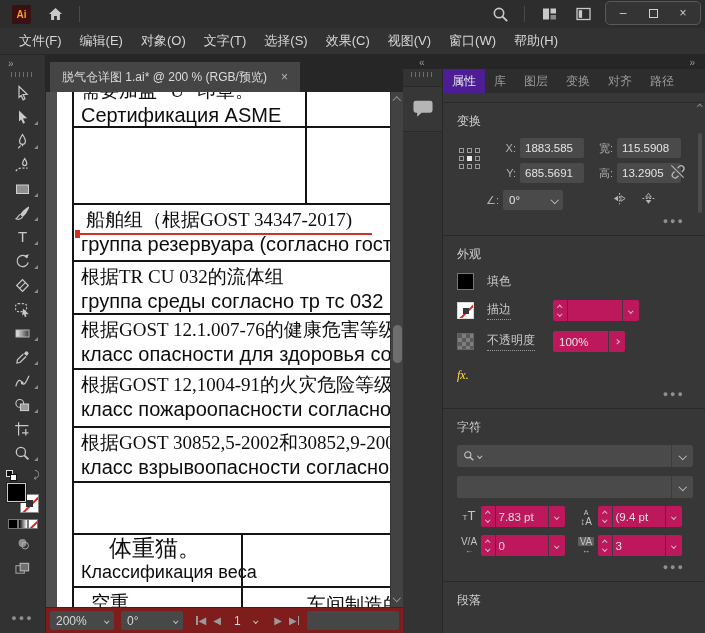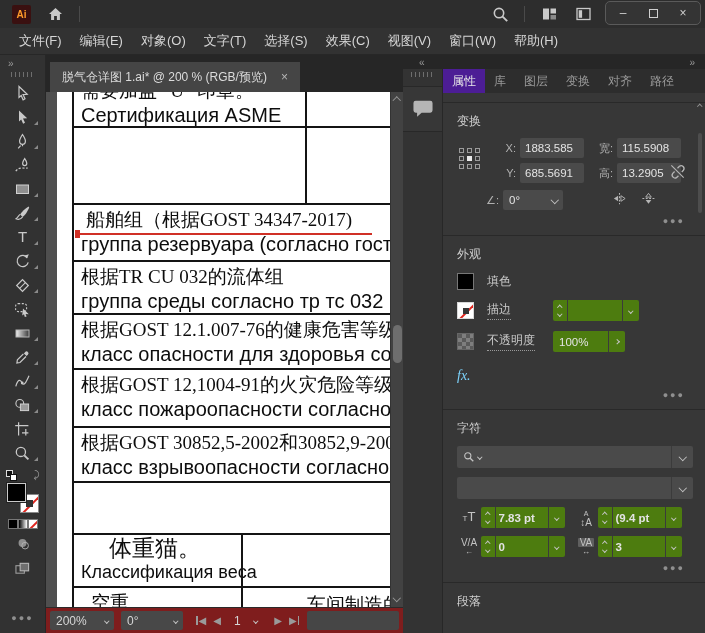--- a/index.html
+++ b/index.html
@@ -114,33 +114,33 @@
   .ap-row{display:flex;align-items:center;margin-top:10px;}
   .ap-label-col{display:flex;align-items:center;width:96px;}
   .swatch{width:17px;height:17px;flex:0 0 auto;}
   .sw-fill{background:#000;border:1px solid #777;}
   .sw-stroke{position:relative;background:#fff;border:1px solid #d9d9d9;overflow:hidden;}
   .sw-stroke::before{content:"";position:absolute;left:-4px;top:7px;width:28px;height:2.4px;background:#e0261f;transform:rotate(-45deg);}
   .sw-stroke::after{content:"";position:absolute;left:4.5px;top:4.5px;width:6px;height:6px;background:#373737;}
   .sw-checker{background:repeating-conic-gradient(#7e7e7e 0 25%,#5a5a5a 0 50%) 0 0/8px 8px;border:1px solid #666;}
   .ap-lab{margin-left:13px;font-size:12px;color:#c9c9c9;}
   .ap-lab.uline{border-bottom:1px dotted #9a9a9a;padding-bottom:1px;}
-  .ctl{height:21px;background:#4d7c0f;border-radius:2px;display:flex;align-items:center;color:#e3e3e3;font-size:11.5px;}
+  .ctl{height:21px;background:#be185d;border-radius:2px;display:flex;align-items:center;color:#e3e3e3;font-size:11.5px;}
   .stepper{display:flex;flex-direction:column;gap:3px;padding:0 5px;align-self:stretch;justify-content:center;border-right:1px solid #3b3b3b;}
   .seg-end{margin-left:auto;align-self:stretch;display:flex;align-items:center;justify-content:center;width:17px;border-left:1px solid #3b3b3b;}
   .stroke-ctl{width:86px;}
   .opac-ctl{width:72px;padding-left:6px;}
-  .fx{font-family:"Liberation Serif","DejaVu Serif",serif;font-style:italic;color:#7dd3fc;font-size:14px;margin-top:16px;}
+  .fx{font-family:"Liberation Serif","DejaVu Serif",serif;font-style:italic;color:#fde047;font-size:12px;margin-top:16px;}
 
   
   .font-box{margin-top:9px;height:22px;background:#4a4a4a;border-radius:2px;display:flex;align-items:center;padding-left:6px;}
   .ch-row{display:flex;align-items:center;margin-top:8px;}
   .ch-ico{width:24px;display:flex;flex-direction:column;align-items:center;justify-content:center;color:#c4c4c4;font-size:10px;line-height:9px;flex:0 0 auto;}
   .ch-ctl{width:84px;}
-  .ch-ctl .val{padding:0 3px;white-space:nowrap;overflow:hidden;font-weight:bold;}
+  .ch-ctl .val{padding:0 3px;white-space:nowrap;overflow:hidden;}
   .ch-gap{width:9px;}
   .tt1{font-size:8px;}.tt2{font-size:13px;}
   .va-hl{background:#5f5f5f;border-radius:1px;padding:0 2px;}
 
   .pscroll-thumb{position:absolute;right:3px;top:40px;width:4px;height:80px;background:#4d4d4d;border-radius:2px;}
   .pscroll-up{position:absolute;right:4px;top:12px;}
 </style>
 </head>
 <body>
 

